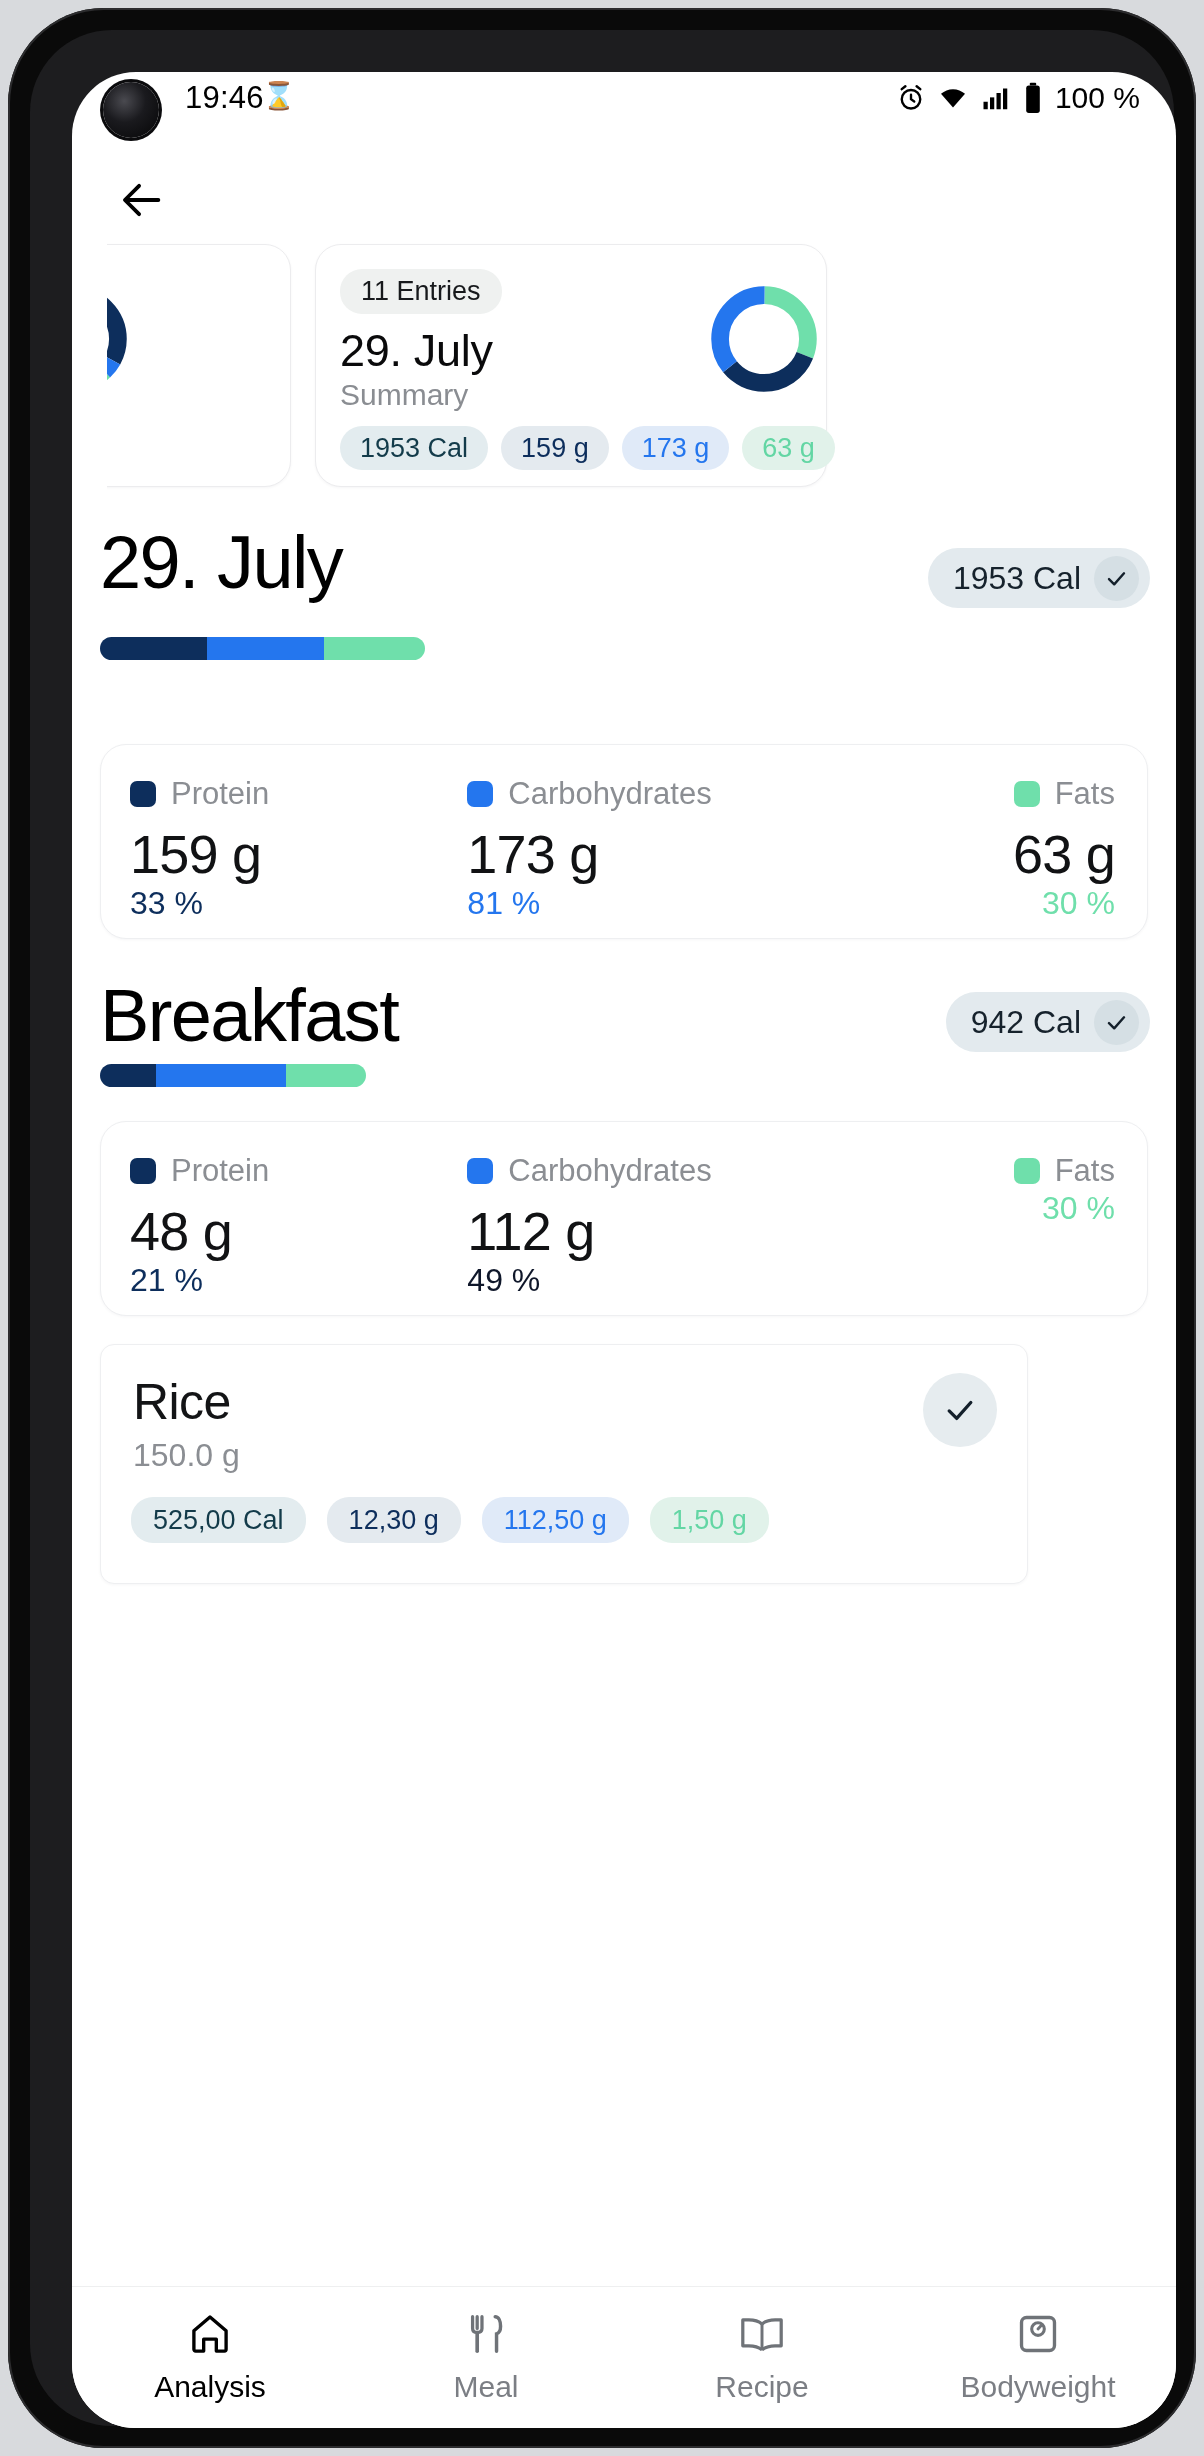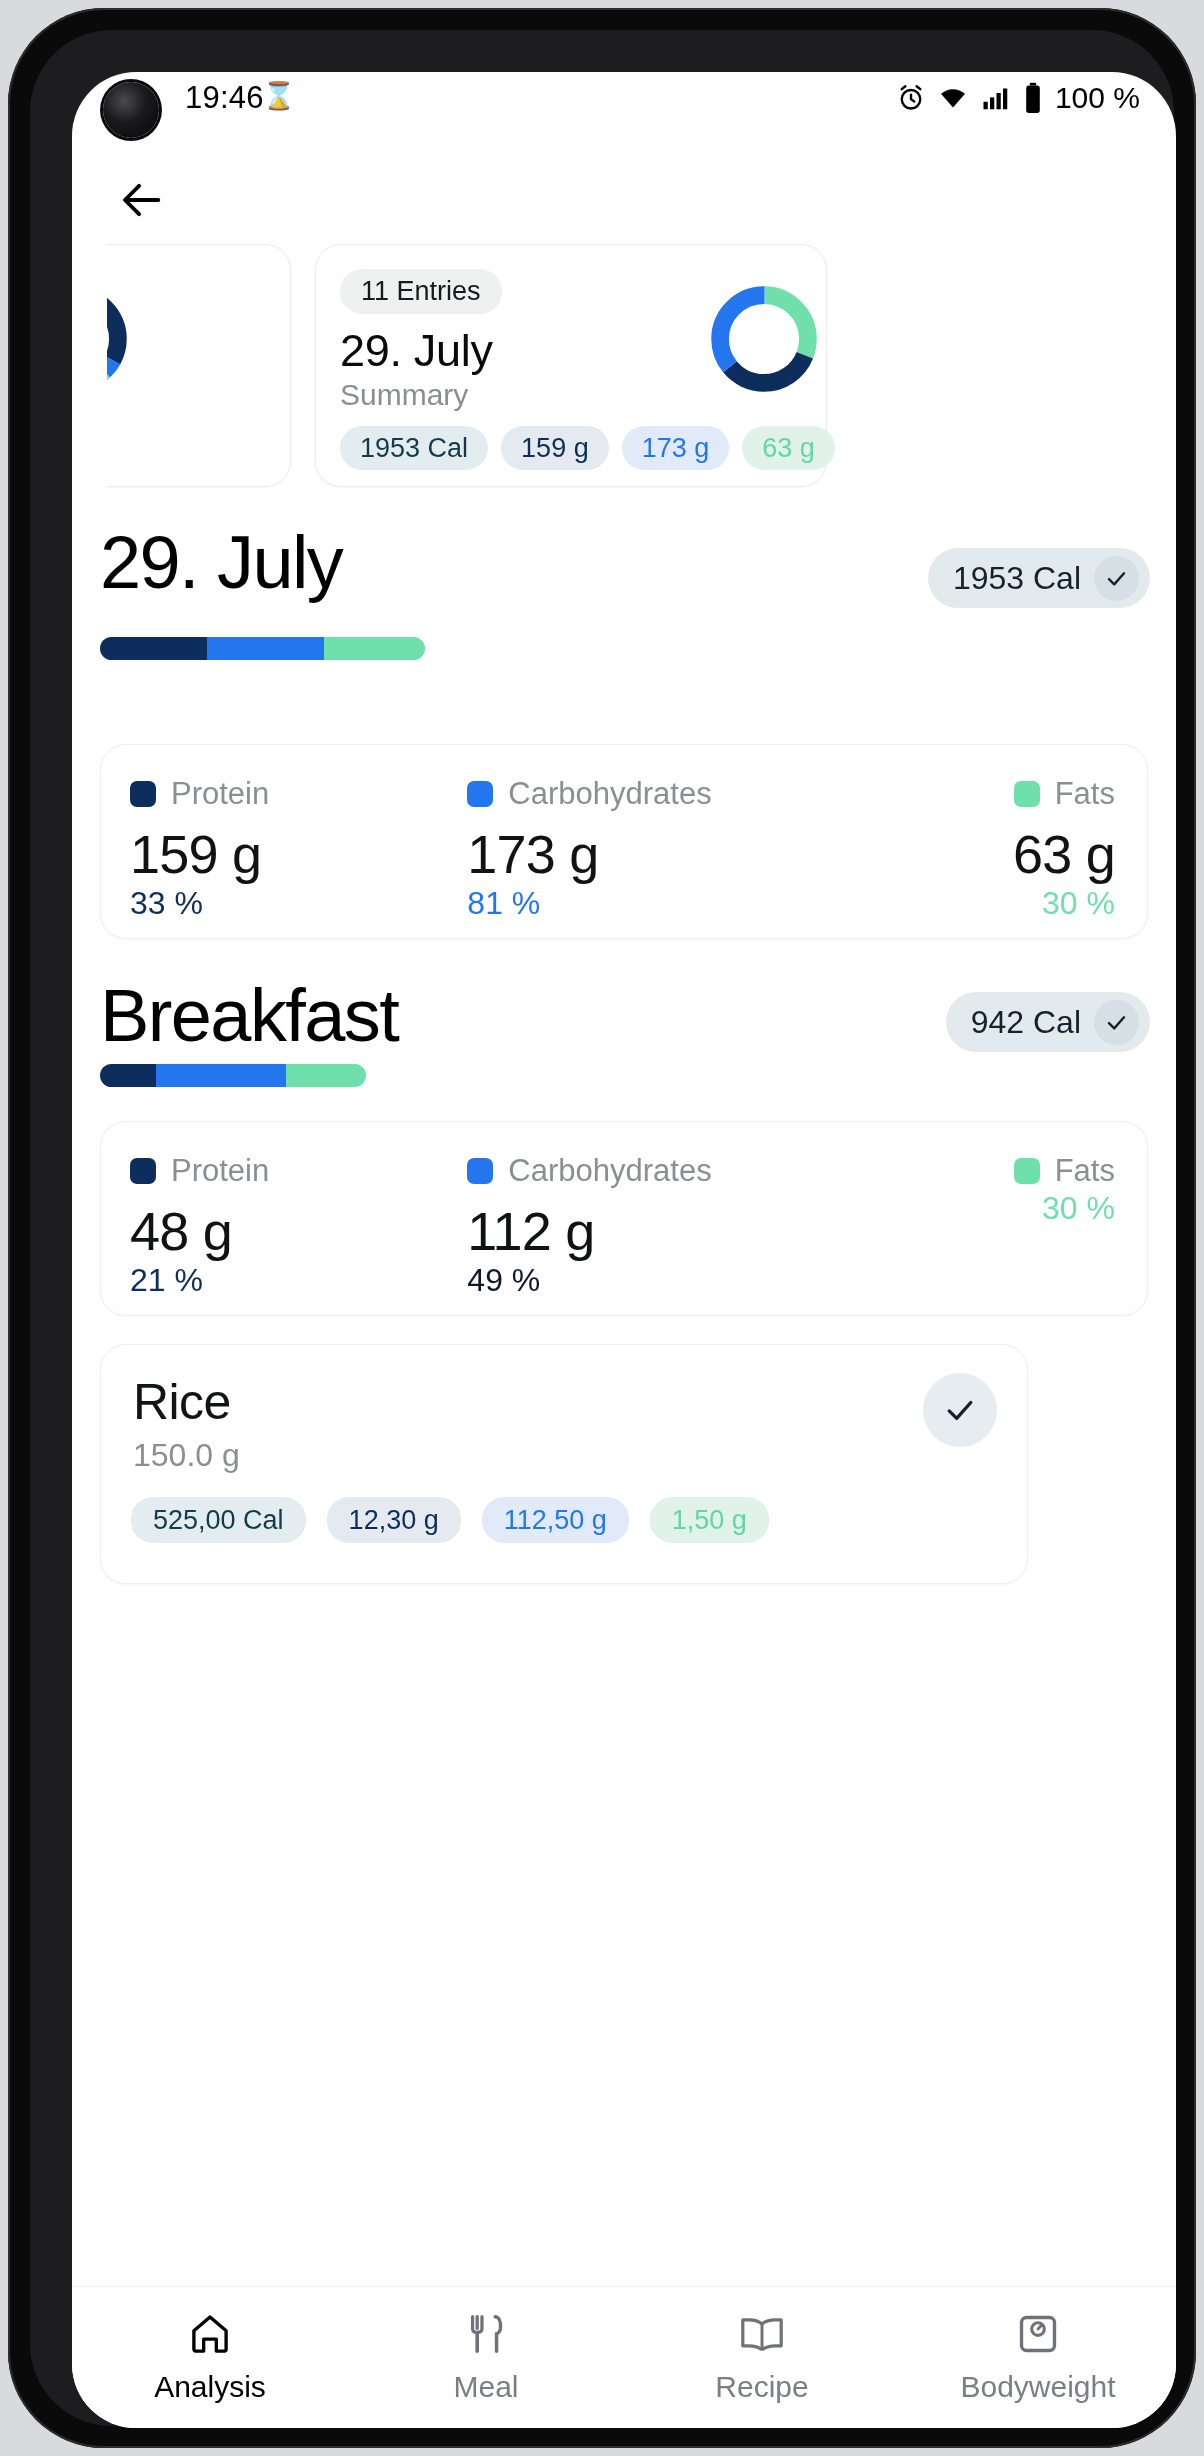--- a/index.html
+++ b/index.html
@@ -163,21 +163,21 @@
   .macro-col.c3 .macro-head{ justify-content:flex-end; }
   .dot{ width:26px; height:26px; border-radius:7px; flex:0 0 auto; }
   .macro-label{ font-size:31px; color:#8b8e93; }
   .macro-value{ font-size:54px; color:#111214; margin-top:10px; letter-spacing:-.8px; }
   .macro-pct{ font-size:32px; }
 
   
   #food-card{
     position:absolute; left:28px; width:928px;
     background:#fff; border:1.6px solid #eeeff1;
-    border-radius:26px; box-shadow:0 1px 3px rgba(20,25,40,.04);
+    border-radius:14px; box-shadow:0 1px 3px rgba(20,25,40,.04);
   }
   #food-name{ position:absolute; left:32px; top:28px; font-size:50px; color:#131416; letter-spacing:-.6px; }
   #food-amount{ position:absolute; left:32px; top:92px; font-size:32px; color:#8b8e93; }
   #food-check{
     position:absolute; right:30px; top:28px;
     width:74px; height:74px; border-radius:50%;
     background:#e6ecef; display:flex; align-items:center; justify-content:center;
   }
   #food-chips{
     position:absolute; left:30px; top:152px;

